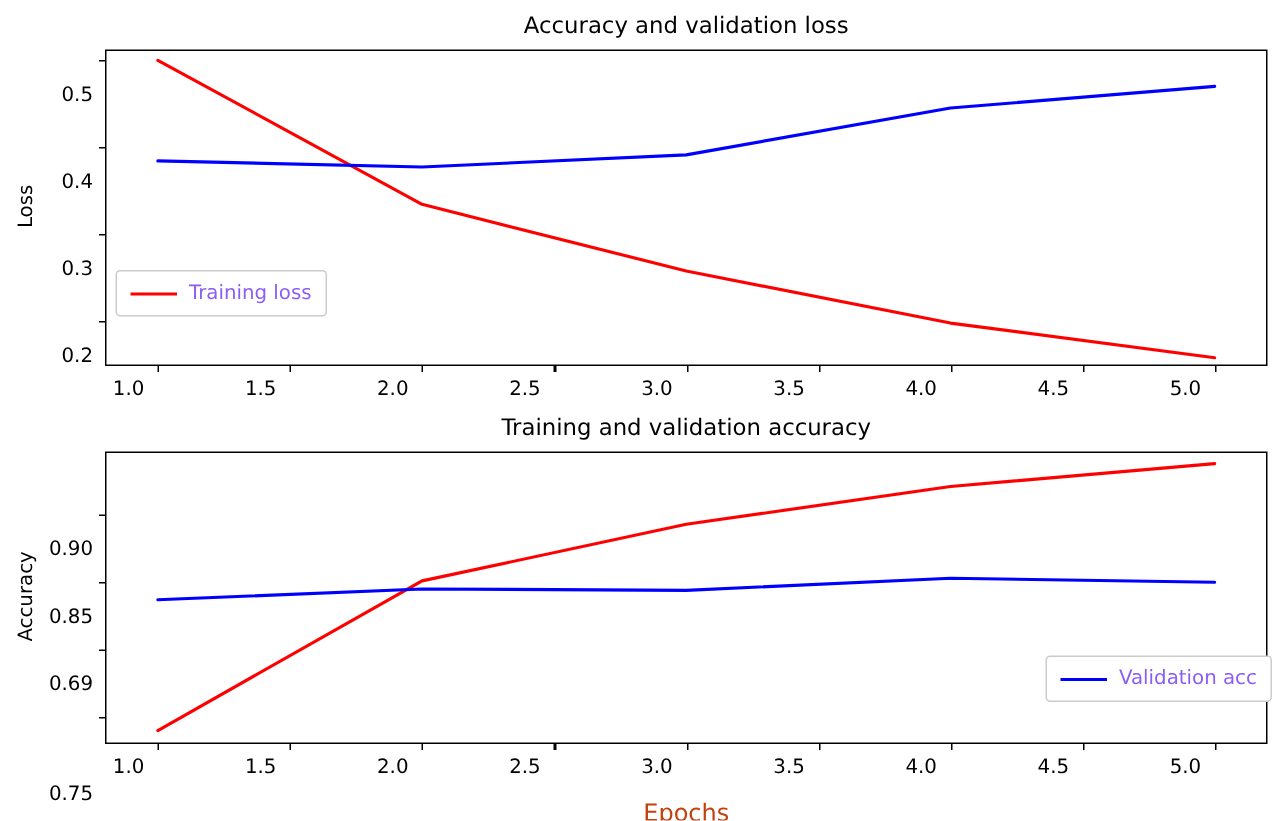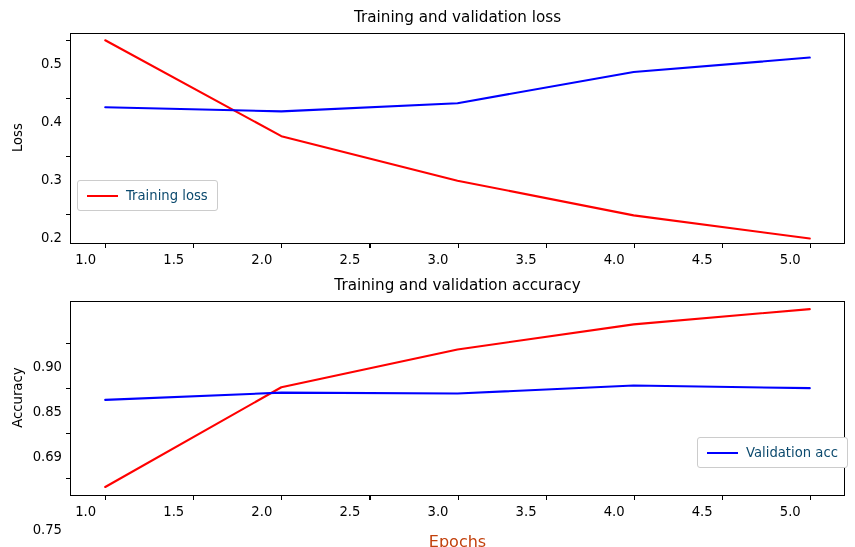--- a/index.html
+++ b/index.html
@@ -97,33 +97,33 @@
   .legend-swatch {
     width: 31px;
     height: 0;
     border-top-width: 2.4px;
     border-top-style: solid;
     margin-right: 8px;
     flex: none;
   }
   .legend-text {
     font-size: 13.2px;
-    color: #0c4a6e;
+    color: #8b5cf6;
     white-space: nowrap;
     line-height: 1;
   }
 </style>
 </head>
 <body>
 
 <div id="figure">
 
   <div class="subplot" id="subplot-loss">
 
-    <div class="chart-title" id="title-loss" style="left: 70px; width: 775px; top: 10px;">Training and validation loss</div>
+    <div class="chart-title" id="title-loss" style="left: 70px; width: 775px; top: 10px;">Accuracy and validation loss</div>
 
     <div class="axes-frame" id="frame-loss" style="left: 70px; top: 33px; width: 775px; height: 211px;"></div>
 
     <div class="axis-label-y" id="ylabel-loss" style="left: -22px; width: 80px; text-align: center; top: 130.5px;">Loss</div>
 
     <svg class="plot-svg" id="svg-loss" width="855" height="547" style="left: 0px; top: 0px;">
         <polyline points="105.23,40.23 281.36,136.19 457.50,180.70 633.64,215.38 809.77,238.51" fill="none" stroke="#ff0000" stroke-width="2.1" stroke-linejoin="round" stroke-linecap="round"></polyline>
         <polyline points="105.23,107.28 281.36,111.33 457.50,103.24 633.64,72.02 809.77,57.57" fill="none" stroke="#0000ff" stroke-width="2.1" stroke-linejoin="round" stroke-linecap="round"></polyline>
       </svg>
 

